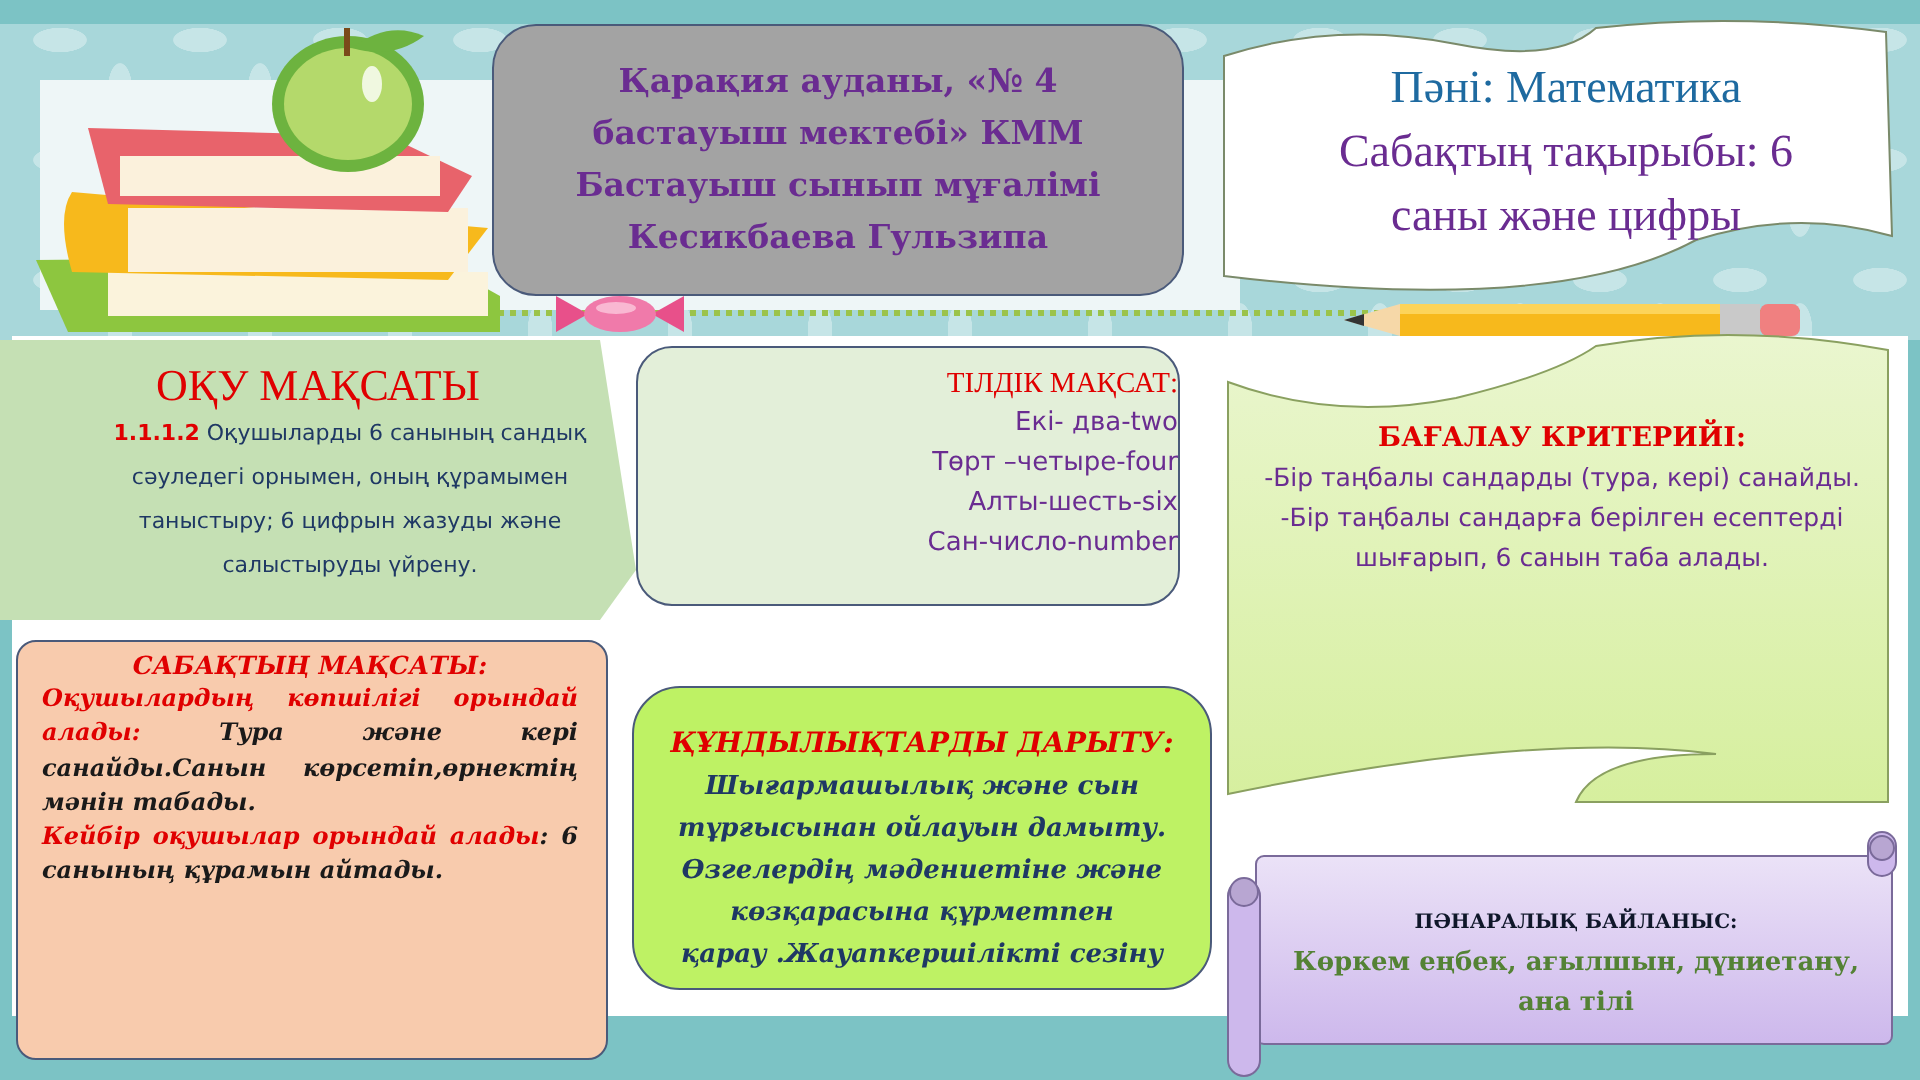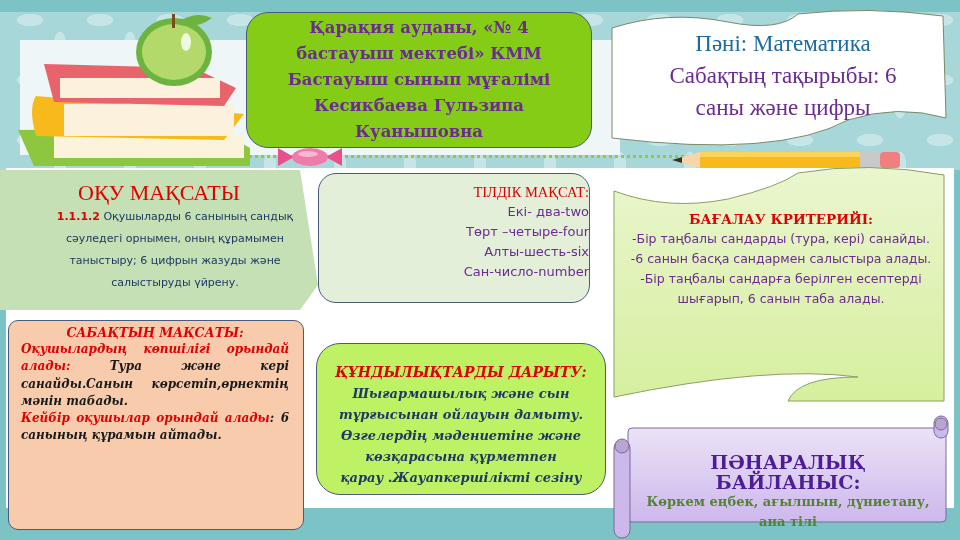--- a/index.html
+++ b/index.html
@@ -32,21 +32,21 @@
   .dashed-line {
     position: absolute; left: 200px; top: 155px; width: 700px; height: 0;
     border-top: 3px dotted #9bc34a;
   }
   .books { position: absolute; left: 14px; top: 8px; width: 240px; height: 160px; }
   .candy { position: absolute; left: 278px; top: 146px; width: 64px; height: 22px; }
   .pencil { position: absolute; left: 672px; top: 150px; width: 230px; height: 20px; }
 
   .school-box {
     position: absolute; left: 246px; top: 12px; width: 346px; height: 136px;
-    background: #84cc16; border: 1.5px solid #4a5a7a; border-radius: 22px;
+    background: #a3a3a3; border: 1.5px solid #4a5a7a; border-radius: 22px;
     display: flex; flex-direction: column; align-items: center; justify-content: center;
     text-align: center; color: #6a2c91; font-weight: bold; font-size: 16.5px; line-height: 26px;
     font-family: "DejaVu Serif", serif;
   }
   .subject-scroll {
     position: absolute; left: 608px; top: 8px; width: 345px; height: 150px;
   }
   .subject-scroll svg { position: absolute; left: 0; top: 0; }
   .subject-text {
     position: absolute; left: 20px; top: 20px; width: 310px; text-align: center;
@@ -110,21 +110,21 @@
   .values-box .title { color: #e00000; font-size: 14px; }
 
   .interdisc {
     position: absolute; left: 608px; top: 410px; width: 345px; height: 130px;
   }
   .interdisc svg { position: absolute; left: 0; top: 0; }
   .interdisc-text {
     position: absolute; left: 30px; top: 42px; width: 300px; text-align: center;
     font-family: "DejaVu Serif", serif; font-weight: bold; font-size: 13px; line-height: 20px;
   }
-  .interdisc-text .title { color: #4c1d95; font-size: 19px; }
+  .interdisc-text .title { color: #0f172a; font-size: 10px; }
   .interdisc-text .body { color: #548235; }
 </style>
 </head>
 <body>
 
 <div class="band-top">
   <div class="paper-strip"></div>
 </div>
 <div class="main-area"></div>
 <div class="bottom-band"></div>
@@ -146,21 +146,20 @@
   <ellipse cx="172" cy="34" rx="5" ry="9" fill="#f0f8e0"></ellipse>
   <rect x="158" y="6" width="3" height="14" fill="#7a4a1a"></rect>
   <path d="M162 16 Q180 2 198 10 Q182 22 162 16 Z" fill="#6db33f"></path>
 </svg>
 
 <div class="school-box">
   <div>Қарақия ауданы, «№ 4</div>
   <div>бастауыш мектебі» КММ</div>
   <div>Бастауыш сынып мұғалімі</div>
   <div>Кесикбаева Гульзипа</div>
-  <div>Куанышовна</div>
 </div>
 
 <div class="subject-scroll">
   <svg width="345" height="150" viewBox="0 0 345 150">
     <path d="M4 20 Q60 2 120 14 Q170 24 190 6 Q260 -2 335 8 L338 110 Q290 96 240 112 Q170 150 4 130 Z" fill="#ffffff" stroke="#7a8a6a" stroke-width="1"></path>
   </svg>
   <div class="subject-text">
     <div class="subject-line1">Пәні: Математика</div>
     <div class="subject-line2">Сабақтың тақырыбы: 6</div>
     <div class="subject-line2">саны және цифры</div>
@@ -204,21 +203,20 @@
       <linearGradient id="critg" x1="0" y1="0" x2="0" y2="1">
         <stop offset="0" stop-color="#eaf6cf"></stop>
         <stop offset="1" stop-color="#d6ef9e"></stop>
       </linearGradient>
     </defs>
     <path d="M6 26 Q60 46 120 34 Q170 22 190 8 Q260 -4 336 10 L336 236 L180 236 Q190 212 250 212 Q160 200 6 232 Z" fill="url(#critg)" stroke="#8aa060" stroke-width="1"></path>
   </svg>
   <div class="criteria-text">
     <div class="title">БАҒАЛАУ КРИТЕРИЙІ:</div>
     <div>-Бір таңбалы сандарды (тура, кері) санайды.</div>
-    <div>-6 санын басқа сандармен салыстыра алады.</div>
     <div>-Бір таңбалы сандарға берілген есептерді шығарып, 6 санын таба алады.</div>
   </div>
 </div>
 
 <div class="lesson-goal">
   <div class="title">САБАҚТЫҢ МАҚСАТЫ:</div>
   <div>
     <span class="red">Оқушылардың көпшілігі орындай алады:</span><span> Тура және кері санайды.Санын көрсетіп,өрнектің мәнін табады.</span>
   </div>
   <div>

